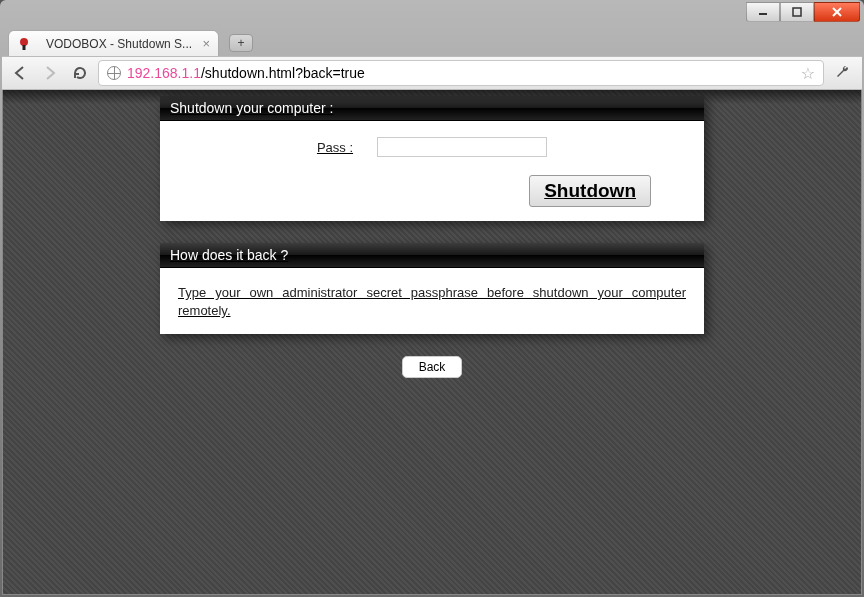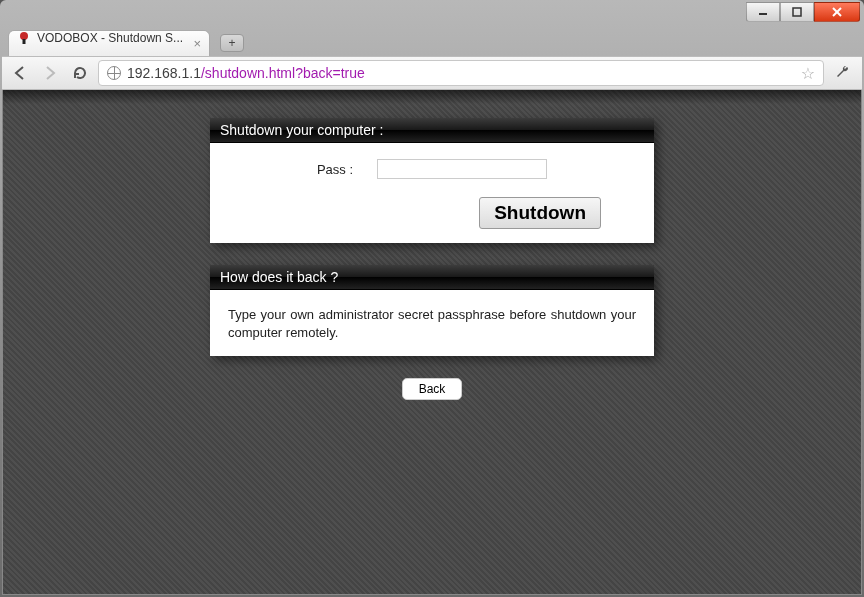--- a/index.html
+++ b/index.html
@@ -54,27 +54,28 @@
       align-items: flex-end;
       padding-left: 6px;
       background: transparent;
     }
     .tab {
       height: 26px;
       background: linear-gradient(to bottom, #fdfdfd, #ededed);
       border-radius: 6px 6px 0 0;
       padding: 0 26px 0 8px;
       display: flex;
-      align-items: flex-start;
+      align-items: center;
       font-size: 12px;
       color: #333;
       min-width: 180px;
       position: relative;
       border: 1px solid #aaa;
       border-bottom: none;
+      gap: 9px;
     }
     .tab .favicon {
       width: 14px; height: 14px; margin-right: 6px;
       display:inline-flex;align-items:center;justify-content:center;
     }
     .tab .close-x {
       position: absolute; right: 8px; top: 5px;
       font-size: 13px; color: #888;
     }
     .new-tab {
@@ -119,22 +120,22 @@
       width: 14px; height:14px; margin-right:6px;
       border:1px solid #888; border-radius:50%;
       position:relative; flex-shrink:0;
     }
     .omnibox .globe::before{
       content:'';position:absolute;left:0;right:0;top:50%;height:1px;background:#888;
     }
     .omnibox .globe::after{
       content:'';position:absolute;top:0;bottom:0;left:50%;width:1px;background:#888;
     }
-    .omnibox .url-host { color:#404040; }
-    .omnibox .url-path { color:#a21caf; }
+    .omnibox .url-host { color:#ec4899; }
+    .omnibox .url-path { color:#000000; }
     .omnibox .star {
       margin-left:auto; color:#aaa; font-size:16px;
     }
     .wrench {
       width:26px; height:26px; display:flex;align-items:center;justify-content:center;
       color:#555; font-size:18px;
     }
     
     .content-area {
       position: relative;
@@ -145,22 +146,23 @@
       border: 1px solid #888;
       border-top: none;
       overflow: hidden;
     }
     .content-area::before {
       content:'';
       position:absolute; left:0; right:0; top:0; height:14px;
       background: linear-gradient(to bottom, rgba(0,0,0,0.55), rgba(0,0,0,0));
     }
     .page-wrap {
-      width: 444px;
-      margin: 28px auto 0;
+      width: 544px;
+      margin: 6px auto 0;
+      text-decoration: underline;
     }
     .panel {
       background: #fff;
       margin-bottom: 22px;
       box-shadow: 4px 4px 10px rgba(0,0,0,0.5);
     }
     .panel-header {
       background: linear-gradient(to bottom, #3c3c3c 0%, #1a1a1a 48%, #000 50%, #222 100%);
       color: #fff;
       font-size: 14px;

